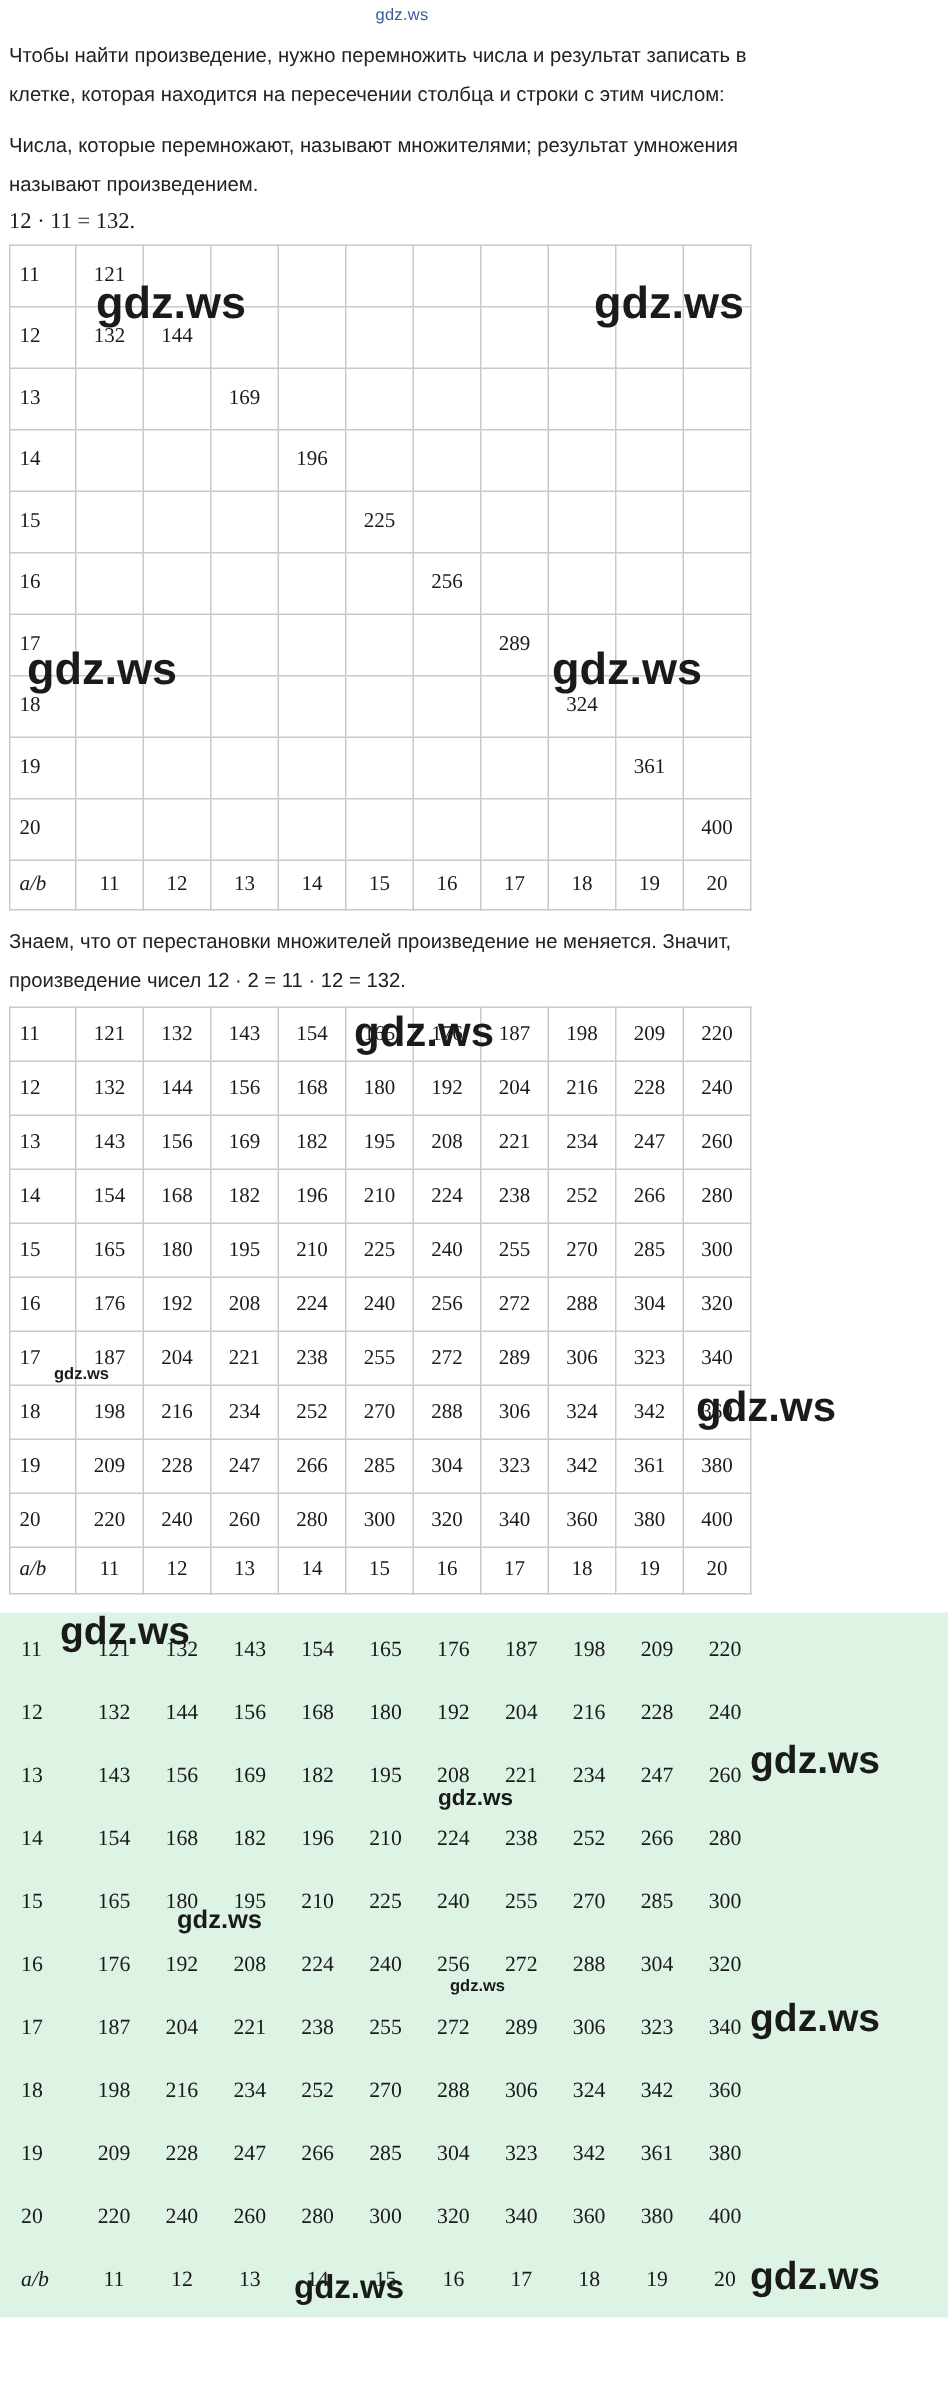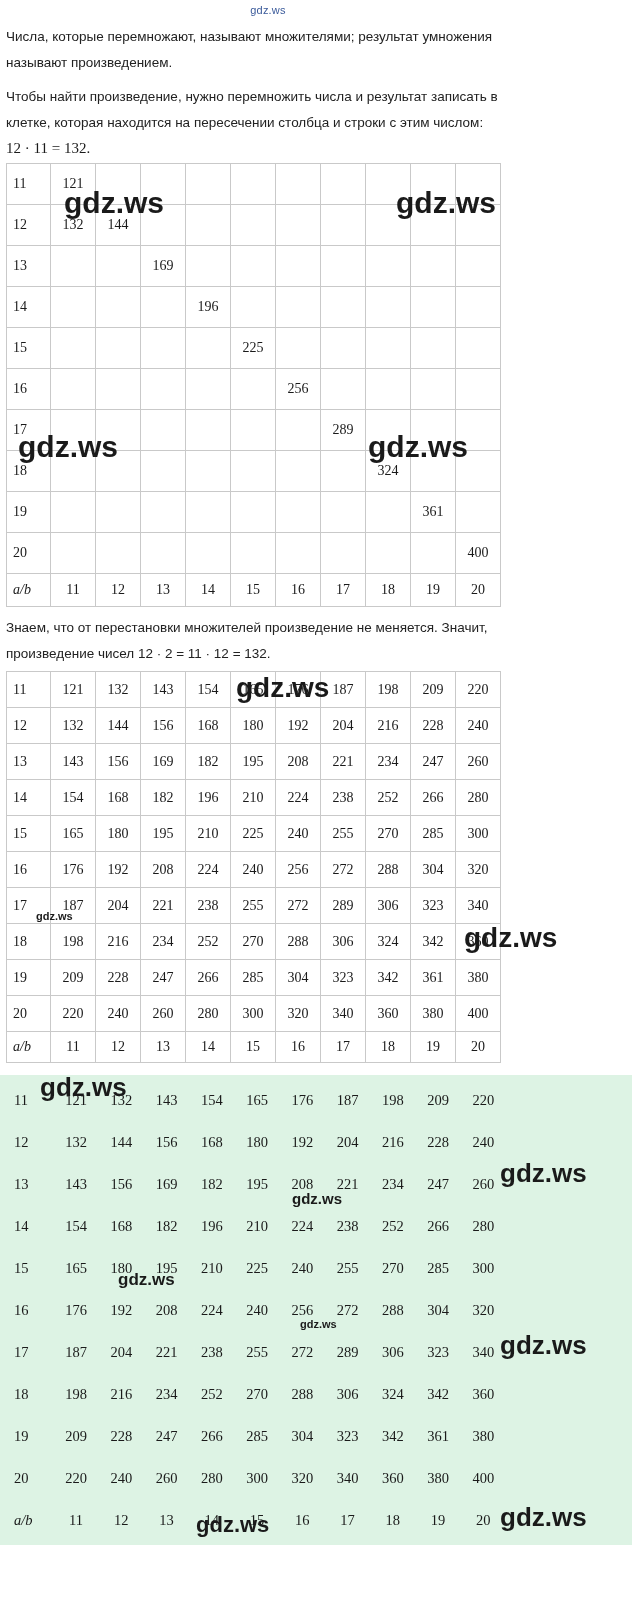--- a/index.html
+++ b/index.html
@@ -128,22 +128,22 @@
     white-space: nowrap;
   }
 </style>
 </head>
 <body>
 
 <div class="page">
 
   <div class="top-wm">gdz.ws</div>
 
+  <p class="text">Чтобы найти произведение, нужно перемножить числа и результат записать в клетке, которая находится на пересечении столбца и строки с этим числом:</p>
   <p class="text">Числа, которые перемножают, называют множителями; результат умножения называют произведением.</p>
-  <p class="text">Чтобы найти произведение, нужно перемножить числа и результат записать в клетке, которая находится на пересечении столбца и строки с этим числом:</p>
   <p class="formula">12 · 11 = 132.</p>
 
   <table class="grid" id="table-diagonal">
     <tbody id="tbody-diagonal">
         <tr>
           <td class="lab">11</td>
           <td>121</td>
           <td></td>
           <td></td>
           <td></td>

